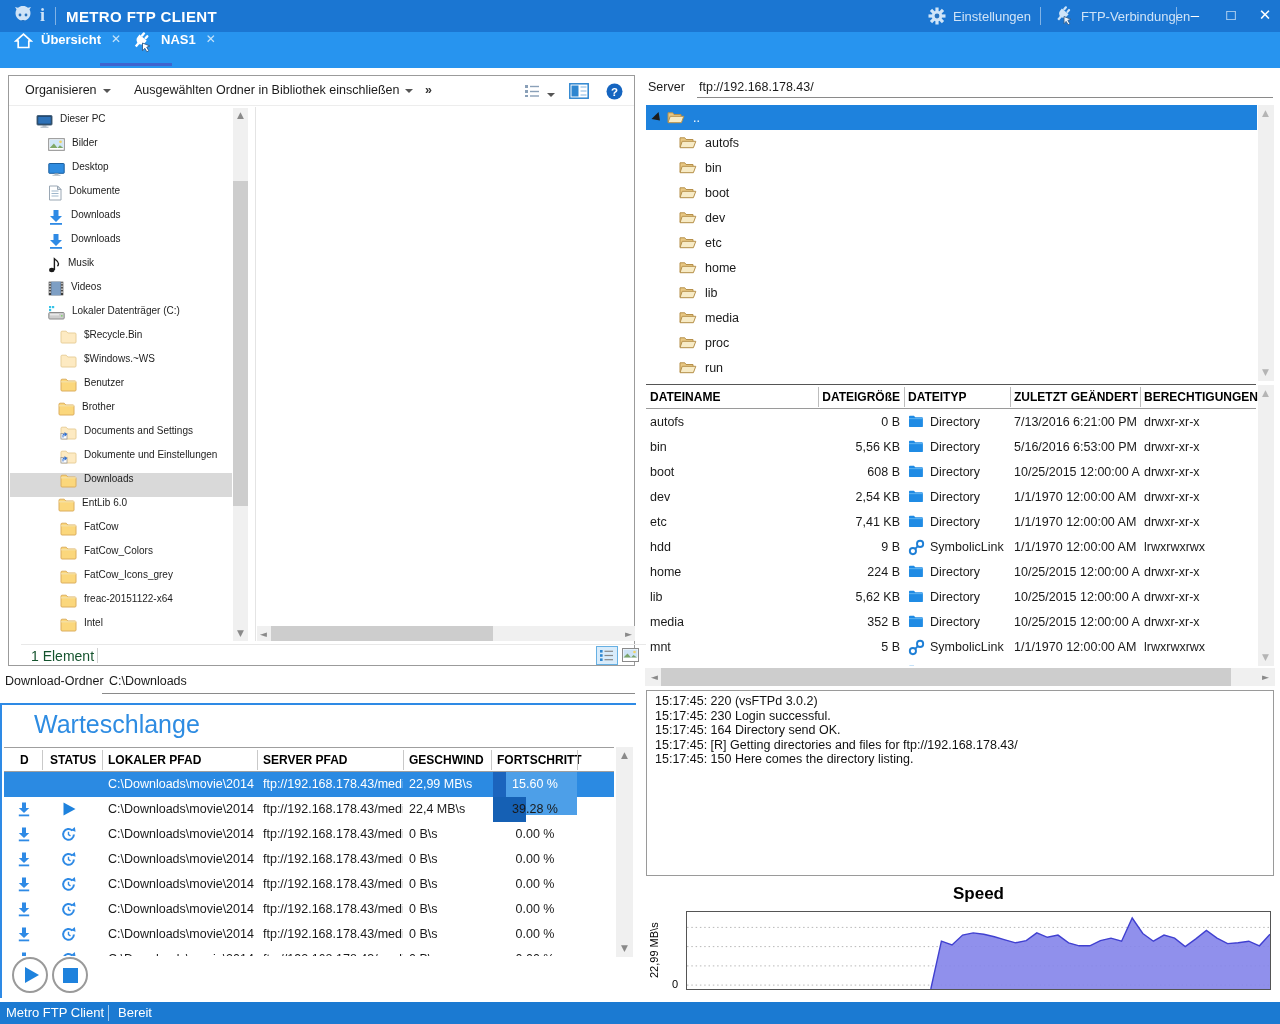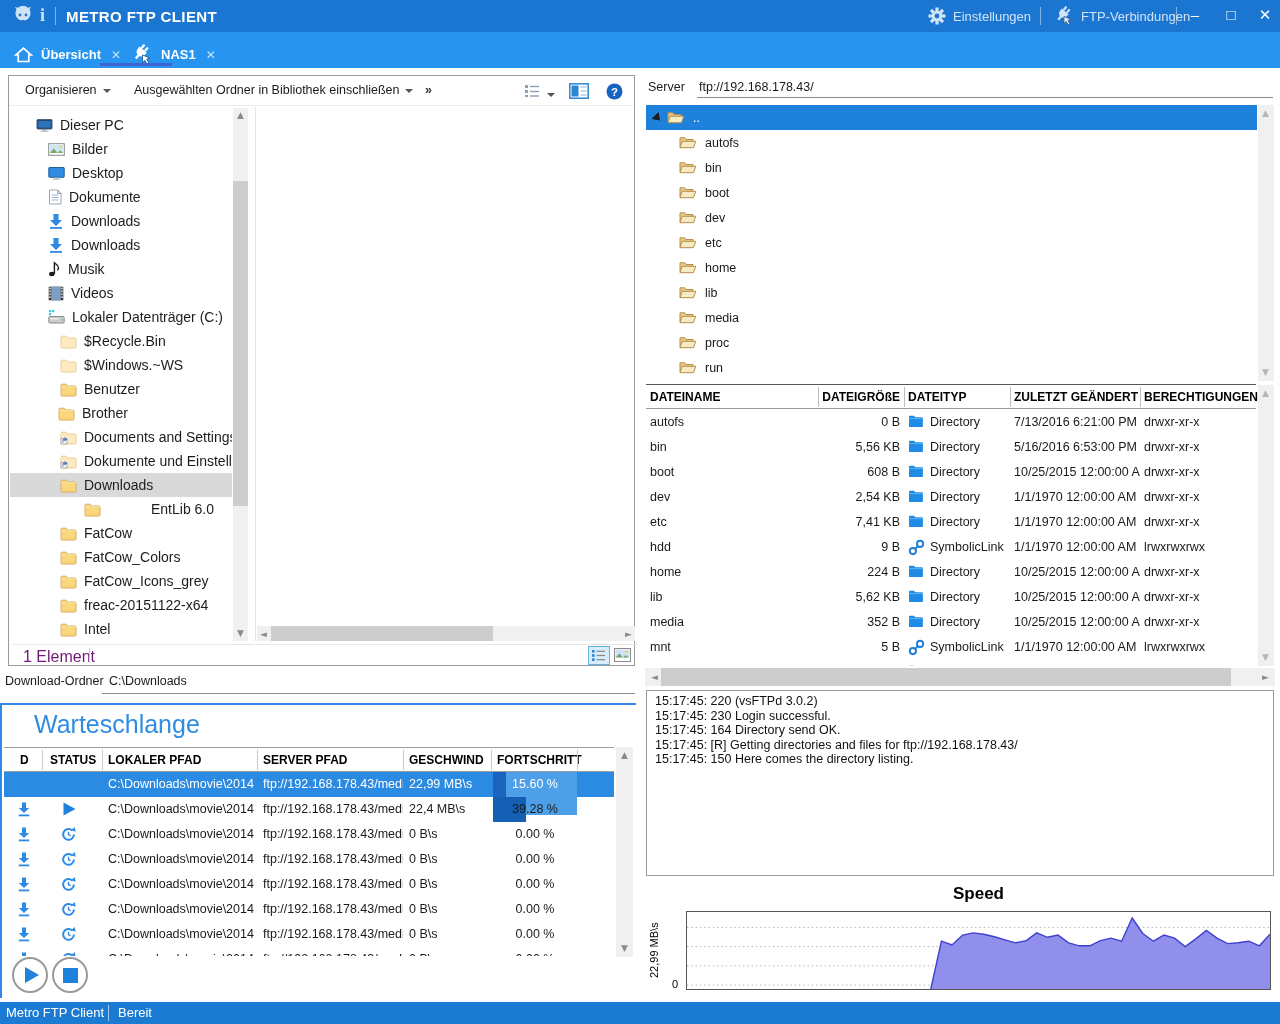--- a/index.html
+++ b/index.html
@@ -8,40 +8,40 @@
 .ic{display:inline-block;vertical-align:middle;line-height:0}
 .ic svg{display:block}
 
 #titlebar{position:absolute;left:0;top:0;width:1280px;height:32px;background:#1b76d2;color:#fff}
 #titlebar .ttl{position:absolute;left:66px;top:8px;font-size:15px;font-weight:bold;letter-spacing:.4px}
 .tbsep{position:absolute;top:7px;width:1px;height:18px;background:rgba(255,255,255,.45)}
 .tbmenu{position:absolute;top:0;height:32px;display:flex;align-items:center;gap:7px;color:#cfe3f7;font-size:13px;cursor:default}
 .winbtn{position:absolute;top:0;width:34px;height:32px;color:#fff;font-size:15px;text-align:center;line-height:30px}
 
 #tabbar{position:absolute;left:0;top:32px;width:1280px;height:36px;background:#2794ef}
-.tab{position:absolute;top:6px;height:33px;display:flex;align-items:center;color:#fff;font-size:13px;font-weight:bold}
+.tab{position:absolute;top:0;height:33px;display:flex;color:#fff;font-size:13px;font-weight:bold}
 .tabx{color:#c8e4fa;font-size:12px;font-weight:normal;margin-left:10px}
 #tab-underline{position:absolute;left:100px;top:31px;width:72px;height:3px;background:#3e64cf}
 
 #explorer{position:absolute;left:8px;top:75px;width:627px;height:591px;border:1px solid #9b9b9b;background:#fff}
 #exp-toolbar{position:absolute;left:0;top:0;width:100%;height:30px;border-bottom:1px solid #ededed;font-size:12.5px;color:#1a1a1a}
 .tbitem{position:absolute;top:7px;white-space:nowrap}
 .caret{display:inline-block;width:0;height:0;border-left:4px solid transparent;border-right:4px solid transparent;border-top:4px solid #555;margin-left:6px;vertical-align:middle}
 #fs-tree{position:absolute;left:1px;top:37px;width:222px;height:533px;overflow:hidden}
-.fsrow{height:24px;display:flex;align-items:center;font-size:14px;color:#1c1c1c;white-space:nowrap}
+.fsrow{height:24px;display:flex;font-size:10px;color:#1c1c1c;white-space:nowrap}
 .fsrow .ic{margin-right:7px;flex:none}
 .fsrow.sel{background:#d9d9d9}
 
 .sb{position:absolute;background:#f0f0f0}
 .sbthumb{position:absolute;background:#cdcdcd}
 .sbarr{position:absolute;color:#8a8a8a;font-size:9px;line-height:1;font-family:"DejaVu Sans",sans-serif}
 .vline{position:absolute;width:1px;background:#e4e4e4}
 
 #list-head{position:absolute;left:248px;top:31px;right:1px;height:26px;color:#404040;font-size:12.5px}
-#exp-status{position:absolute;left:4px;bottom:0;width:100%;height:21px;border-top:1px solid #e8e8e8;font-size:16px;color:#701a75}
+#exp-status{position:absolute;left:12px;bottom:0;width:100%;height:21px;border-top:1px solid #e8e8e8;font-size:14px;color:#14532d}
 
 #dlrow{position:absolute;left:5px;top:674px;font-size:12.5px;color:#1a1a1a}
 #dlrow .val{position:absolute;left:104px;top:0;white-space:nowrap}
 #dlrow .uline{position:absolute;left:97px;top:19px;width:533px;height:1px;background:#8a8a8a}
 
 #queue{position:absolute;left:0;top:703px;width:636px;height:295px;border-top:2px solid #2e8ae5;border-left:2px solid #2e8ae5;background:#fff}
 #queue-title{position:absolute;left:32px;top:5px;font-size:25px;color:#2e8ce2}
 #queue-head{position:absolute;left:2px;top:42px;width:610px;height:25px;border-top:1px solid #9f9f9f;border-bottom:1px solid #9f9f9f;font-size:12px;font-weight:bold;color:#000}
 #queue-head .qh{position:absolute;top:5px;white-space:nowrap}
 #queue-head .sep{position:absolute;top:2px;width:1px;height:20px;background:#c9c9c9}
@@ -354,21 +354,21 @@
       </div>
       <div class="fsrow sel" style="padding-left: 50px;">
         <span class="ic">
           <svg width="17" height="15" viewBox="0 0 17 15">
             <path d="M1 3.2c0-.6.4-1 1-1h4.2L7.8 4H15c.6 0 1 .4 1 1v8c0 .6-.4 1-1 1H2c-.6 0-1-.4-1-1z" fill="#fbd77c" stroke="#dcae5e"></path>
             <path d="M1 4.8h15" stroke="#f3e3b3" stroke-width="1"></path>
           </svg>
         </span>
         <span>Downloads</span>
       </div>
-      <div class="fsrow" style="padding-left: 74px; gap: 43px;">
+      <div class="fsrow" style="padding-left: 48px;">
         <span class="ic">
           <svg width="17" height="15" viewBox="0 0 17 15">
             <path d="M1 3.2c0-.6.4-1 1-1h4.2L7.8 4H15c.6 0 1 .4 1 1v8c0 .6-.4 1-1 1H2c-.6 0-1-.4-1-1z" fill="#fbd77c" stroke="#dcae5e"></path>
             <path d="M1 4.8h15" stroke="#f3e3b3" stroke-width="1"></path>
           </svg>
         </span>
         <span>EntLib 6.0</span>
       </div>
       <div class="fsrow" style="padding-left: 50px;">
         <span class="ic">

